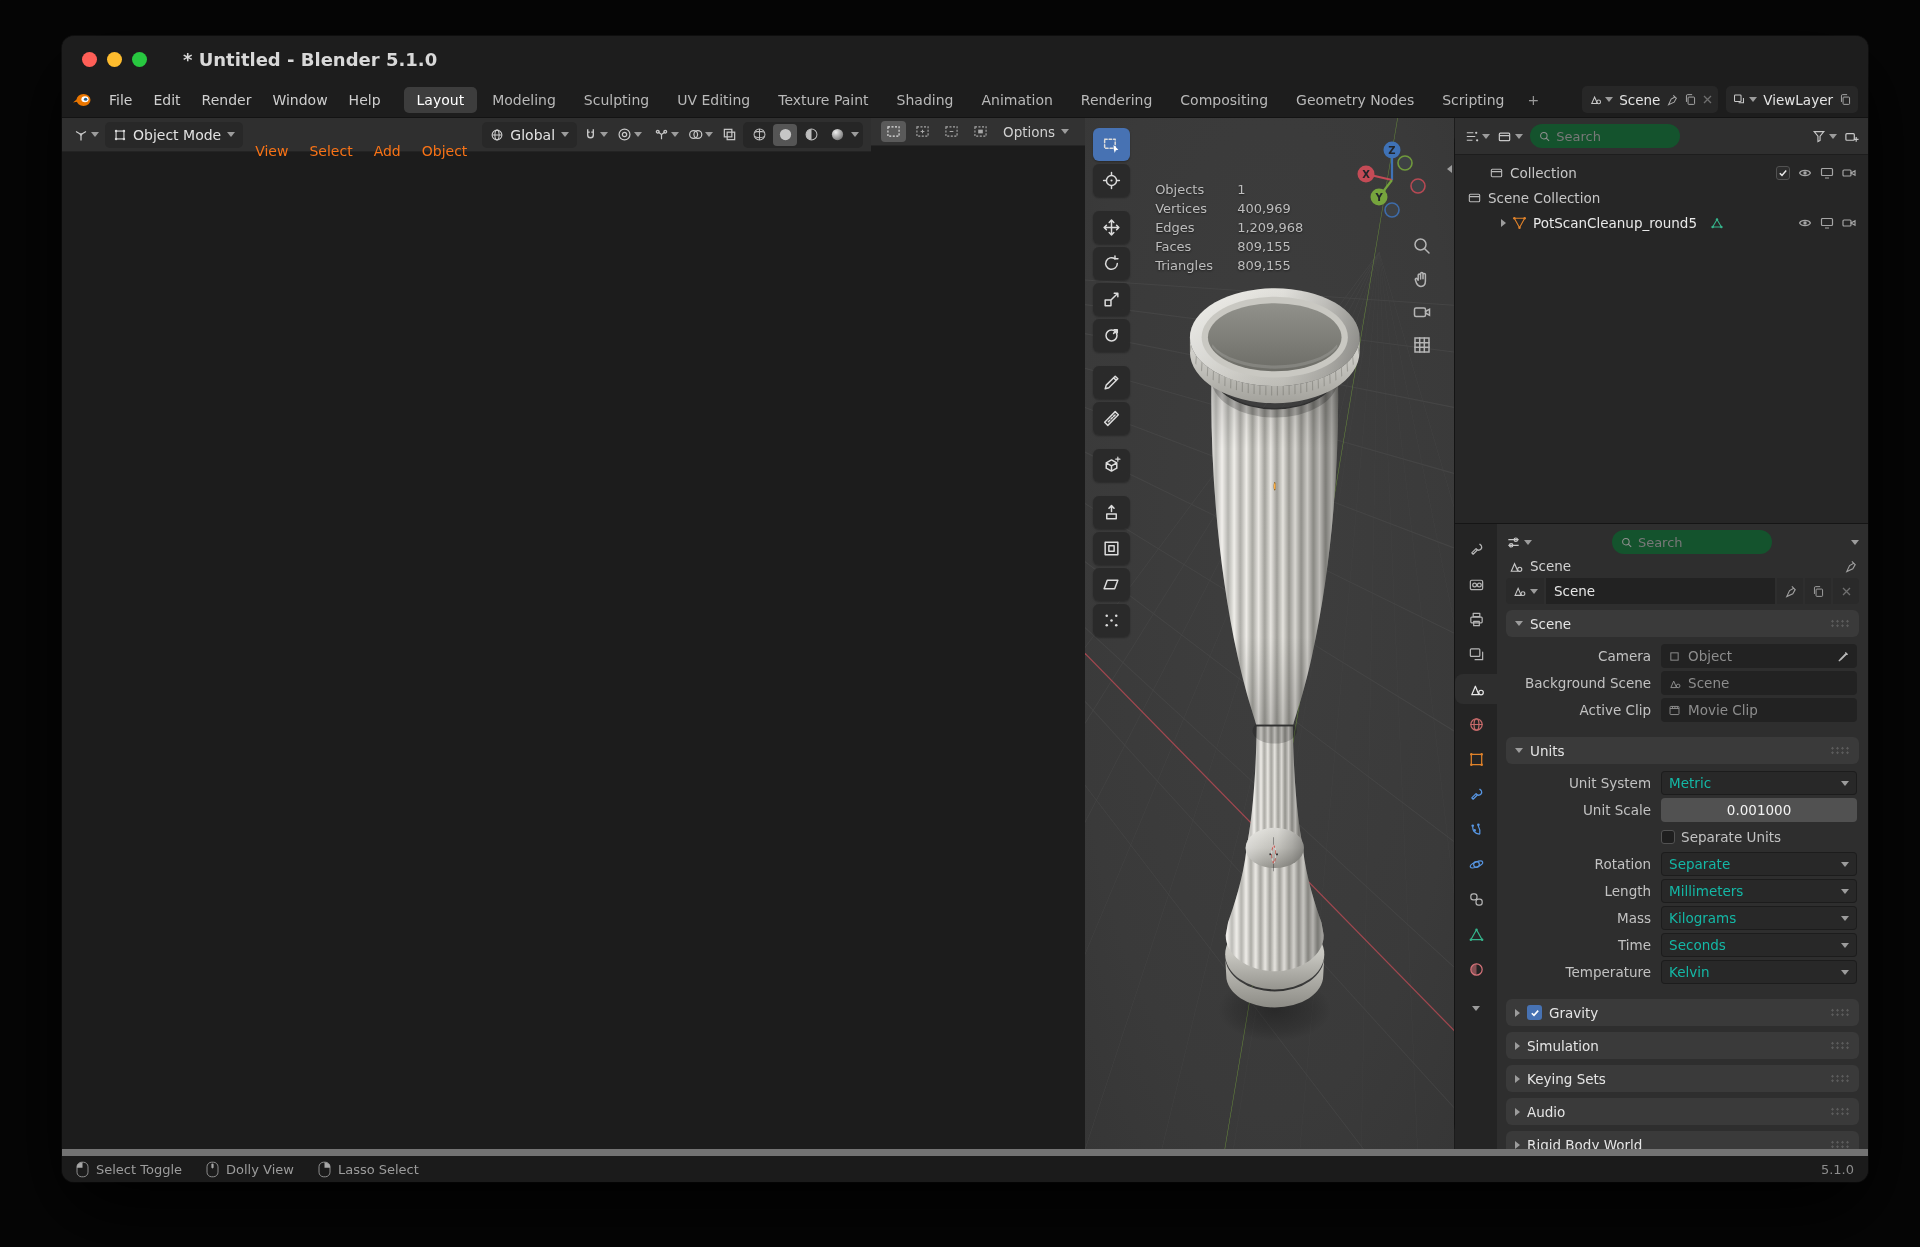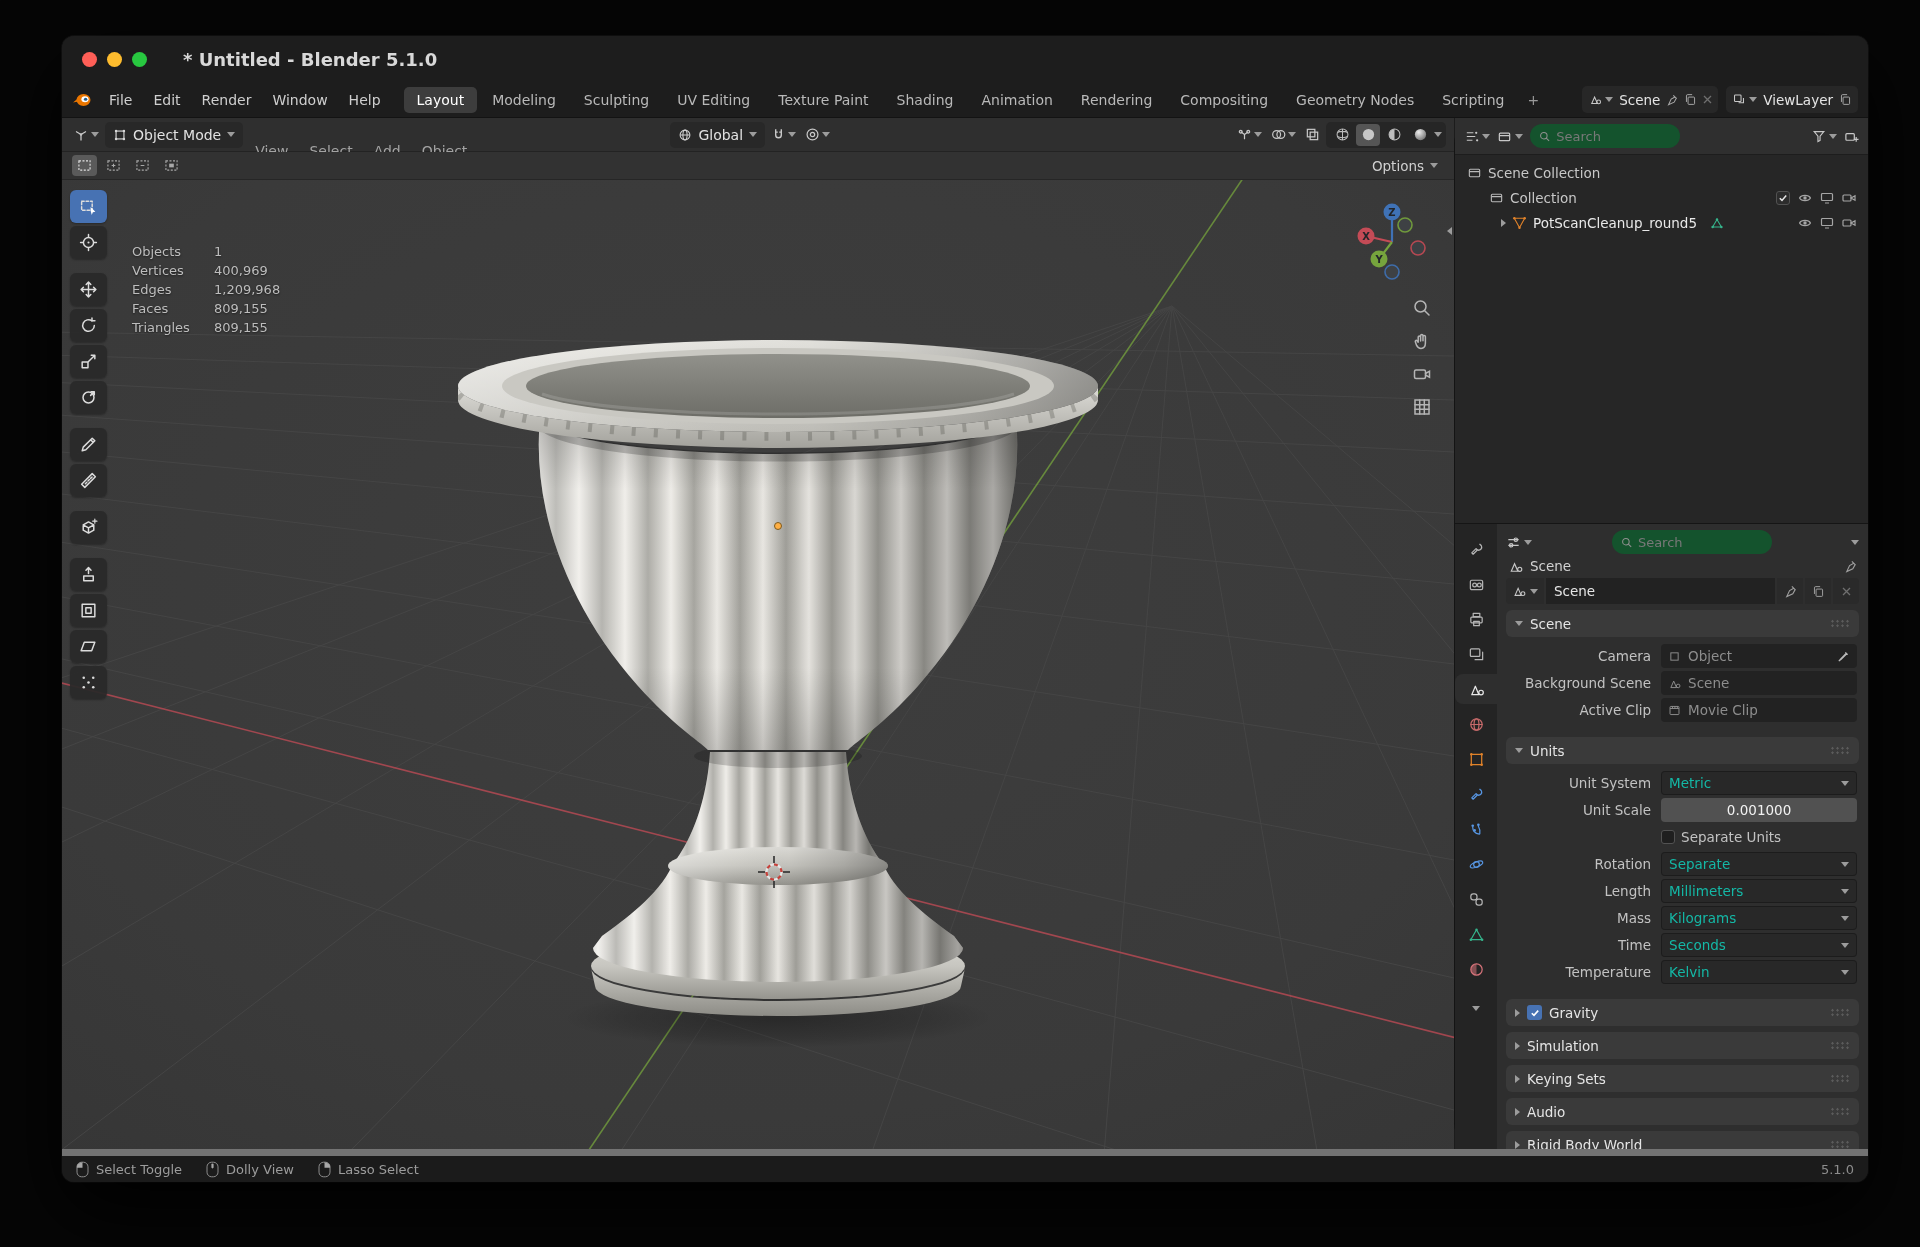--- a/index.html
+++ b/index.html
@@ -23,23 +23,23 @@
   .tab{padding:5px 13px;border-radius:5px;color:#b9b9b9;white-space:nowrap;}
   .tab.active{background:#3d3d3d;color:#fff;}
   .tab.add{color:#9a9a9a;padding:5px 8px;}
   .topbar-right{margin-left:auto;display:flex;align-items:center;gap:8px;}
   .selector{display:flex;align-items:center;height:27px;background:#272727;border-radius:5px;padding:0 6px;gap:6px;font-size:13.5px;color:#e4e4e4;}
   .mini{display:inline-flex;align-items:center;gap:3px;color:#b2b2b2;}
   .cv-d{width:0;height:0;border-left:4px solid transparent;border-right:4px solid transparent;border-top:5px solid #9c9c9c;display:inline-block;}
   .cv-r{width:0;height:0;border-top:4px solid transparent;border-bottom:4px solid transparent;border-left:5px solid #9c9c9c;display:inline-block;}
   
   .main{display:flex;flex:1;min-height:0;}
-  .viewport-col{flex:1;display:flex;flex-direction:column;min-width:0;border-right:1px solid #141414;border-radius:26px;}
+  .viewport-col{flex:1;display:flex;flex-direction:row;min-width:0;border-right:1px solid #141414;border-radius:26px;}
   .vp-header{height:34px;background:#2f2f2f;border-bottom:1px solid #232323;display:flex;align-items:center;padding:0 8px;gap:3px;font-size:14px;}
-  .vp-menu{padding:3px 9px;border-radius:4px;color:#a3a3a3;margin-top:32px;}
+  .vp-menu{padding:3px 9px;border-radius:4px;color:#f97316;margin-top:32px;}
   .pill{display:flex;align-items:center;gap:6px;background:#282828;height:26px;padding:0 8px;border-radius:5px;color:#e2e2e2;}
   .hicon{display:inline-flex;align-items:center;gap:2px;padding:0 3px;color:#c3c3c3;}
   .sp1{flex:1;} .sp2{flex:2.1;}
   .shade-group{display:flex;align-items:center;gap:2px;background:#262626;border-radius:5px;padding:2px 4px;}
   .shade-pill{display:flex;align-items:center;justify-content:center;width:24px;height:22px;border-radius:4px;}
   .shade-pill.active{background:#555;}
   .vp-toolsettings{height:28px;background:#323232;border-bottom:1px solid #262626;display:flex;align-items:center;padding:0 10px;gap:4px;flex:0 0 auto;}
   .sel-mode{width:25px;height:21px;border-radius:4px;display:flex;align-items:center;justify-content:center;background:transparent;}
   .sel-mode.active{background:#5a5a5a;}
   .options-btn{margin-left:auto;display:flex;align-items:center;gap:6px;font-size:13.5px;color:#d0d0d0;padding:2px 6px;border-radius:4px;}
@@ -629,27 +629,20 @@
             <span class="cv-d"></span>
           </span>
           <span class="mini">
             <svg width="15" height="15" viewBox="0 0 16 16" stroke="#c8c8c8" fill="none" stroke-width="1.3">
                 <rect x="2" y="5" width="9" height="7" rx="1"></rect>
                 <path d="M13 8.5v5M10.5 11h5"></path>
               </svg>
           </span>
         </div>
         <div class="tree">
-          <div class="tree-row" style="padding-left:8px;">
-            <svg width="15" height="15" viewBox="0 0 16 16" stroke="#b9b9b9" fill="none" stroke-width="1.2">
-                <rect x="2.5" y="4.5" width="11" height="8" rx="1"></rect>
-                <path d="M2.5 7h11"></path>
-              </svg>
-            <span class="rowlabel">Scene Collection</span>
-          </div>
           <div class="tree-row" style="padding-left:30px;">
             <svg width="15" height="15" viewBox="0 0 16 16" stroke="#b9b9b9" fill="none" stroke-width="1.2">
                 <rect x="2.5" y="4.5" width="11" height="8" rx="1"></rect>
                 <path d="M2.5 7h11"></path>
               </svg>
             <span class="rowlabel">Collection</span>
             <span class="tog">
               <span class="slot">
                   <span class="cb checked">
                     <svg width="10" height="10" viewBox="0 0 10 10">
@@ -669,20 +662,27 @@
                     <path d="M5 12h4" stroke="#a5a5a5" stroke-width="1.2"></path>
                   </svg>
                 </span>
               <span class="slot">
                   <svg width="14" height="14" viewBox="0 0 14 14">
                     <rect x="1" y="4" width="8" height="6" rx="1" stroke="#a5a5a5" fill="none" stroke-width="1.2"></rect>
                     <path d="M9 7l4-2.3v4.6z" stroke="#a5a5a5" fill="none" stroke-width="1.2"></path>
                   </svg>
                 </span>
             </span>
+          </div>
+          <div class="tree-row" style="padding-left:8px;">
+            <svg width="15" height="15" viewBox="0 0 16 16" stroke="#b9b9b9" fill="none" stroke-width="1.2">
+                <rect x="2.5" y="4.5" width="11" height="8" rx="1"></rect>
+                <path d="M2.5 7h11"></path>
+              </svg>
+            <span class="rowlabel">Scene Collection</span>
           </div>
           <div class="tree-row" style="padding-left:42px;color:#e9e9e9;">
             <span class="cv-r"></span>
             <svg width="15" height="15" viewBox="0 0 16 16">
                 <path d="M2.5 3.5h11L8 13.5Z" fill="none" stroke-width="1.2" style="stroke:var(--object-orange)"></path>
                 <circle cx="2.5" cy="3.5" r="1.3" style="fill:var(--object-orange)"></circle>
                 <circle cx="13.5" cy="3.5" r="1.3" style="fill:var(--object-orange)"></circle>
                 <circle cx="8" cy="13.5" r="1.3" style="fill:var(--object-orange)"></circle>
               </svg>
             <span class="rowlabel">PotScanCleanup_round5</span>

